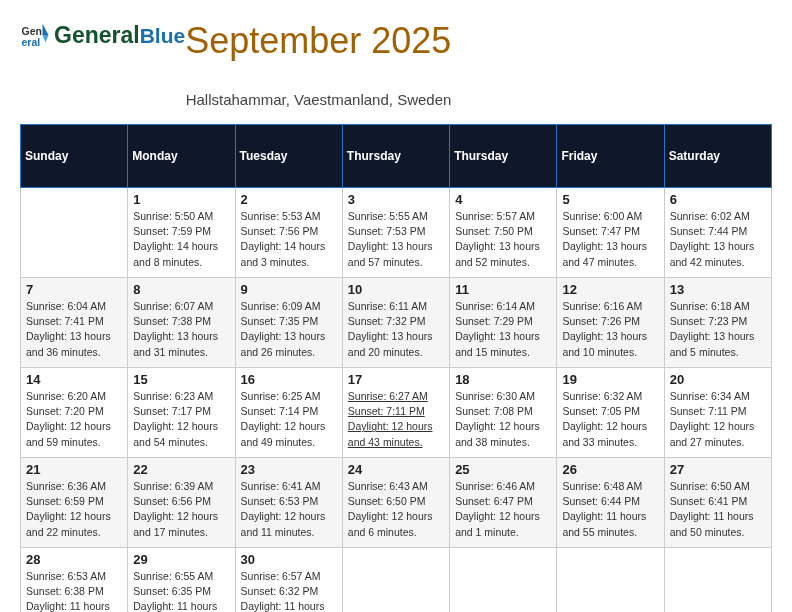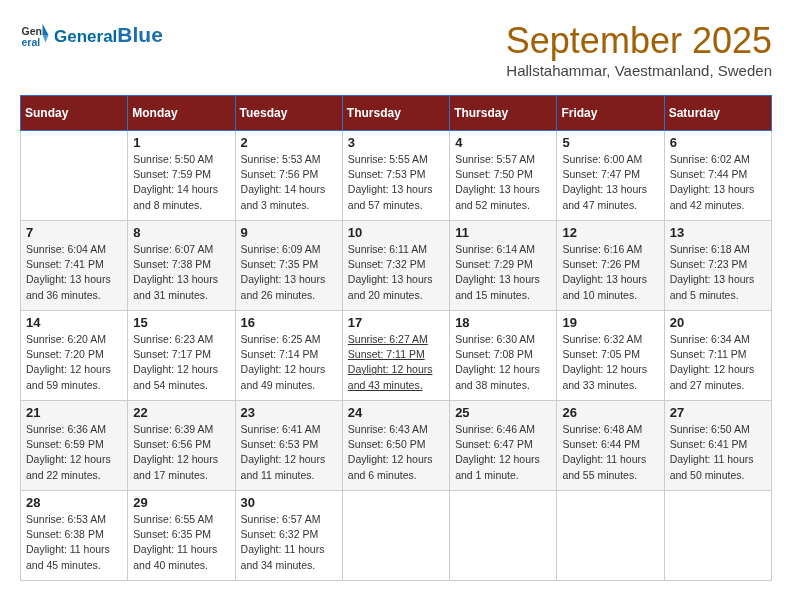--- a/index.html
+++ b/index.html
@@ -5,21 +5,21 @@
     * { box-sizing: border-box; margin: 0; padding: 0; }
     body {
       font-family: Arial, sans-serif;
       background: #fff;
       width: 792px;
       min-height: 612px;
       padding: 20px;
     }
     .header-section {
       display: flex;
-      justify-content: space-between;
+      justify-content: flex-start;
       align-items: flex-start;
       margin-bottom: 16px;
     }
     .logo {
       display: flex;
       align-items: center;
       gap: 4px;
     }
     .logo-icon {
       width: 30px;
@@ -29,30 +29,31 @@
       text-align: right;
     }
     .month-title {
       font-size: 36px;
       font-weight: normal;
       color: #a16207;
     }
     .subtitle {
       font-size: 15px;
       color: #444;
+      margin-top: 29px;
     }
     .calendar {
       width: 100%;
       border-collapse: collapse;
       font-size: 11px;
     }
     .calendar th {
-      background-color: #7f1d1d;
+      background-color: #0f172a;
       color: #fff;
-      padding: 10px 4px;
+      padding: 24px 4px;
       text-align: left;
       font-size: 12px;
       font-weight: bold;
       border: 1px solid #2a6fc9;
     }
     .calendar td {
       border: 1px solid #ccc;
       vertical-align: top;
       padding: 4px 5px;
       width: calc(100%/7);
@@ -87,21 +88,21 @@
 <div class="header-section">
   <div class="logo">
     <svg class="logo-icon" viewBox="0 0 40 40" xmlns="http://www.w3.org/2000/svg">
       <text x="2" y="20" font-size="14" font-weight="bold" fill="#333">Gen</text>
       <text x="2" y="34" font-size="14" font-weight="bold" fill="#1a6faf">eral</text>
       <polygon points="30,5 38,20 30,20" fill="#1a6faf"></polygon>
       <polygon points="30,20 38,20 34,30" fill="#4a9fdf"></polygon>
     </svg>
     <div>
       <div>
-        <span style="font-size:17px;font-weight:bold;color:#0369a1;">General</span><span style="font-size:21px;font-weight:bold;color:#1a6faf;">Blue</span>
+        <span style="font-size:23px;font-weight:bold;color:#14532d;">General</span><span style="font-size:21px;font-weight:bold;color:#1a6faf;">Blue</span>
       </div>
     </div>
   </div>
   <div class="title-section">
     <div class="month-title">September 2025</div>
     <div class="subtitle">Hallstahammar, Vaestmanland, Sweden</div>
   </div>
 </div>
 
 <table class="calendar">

